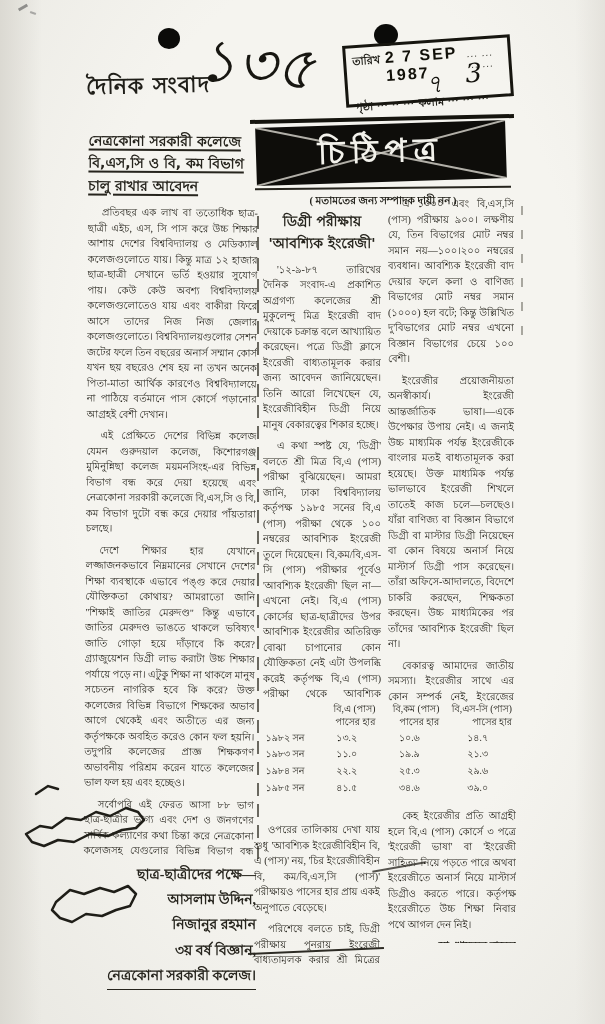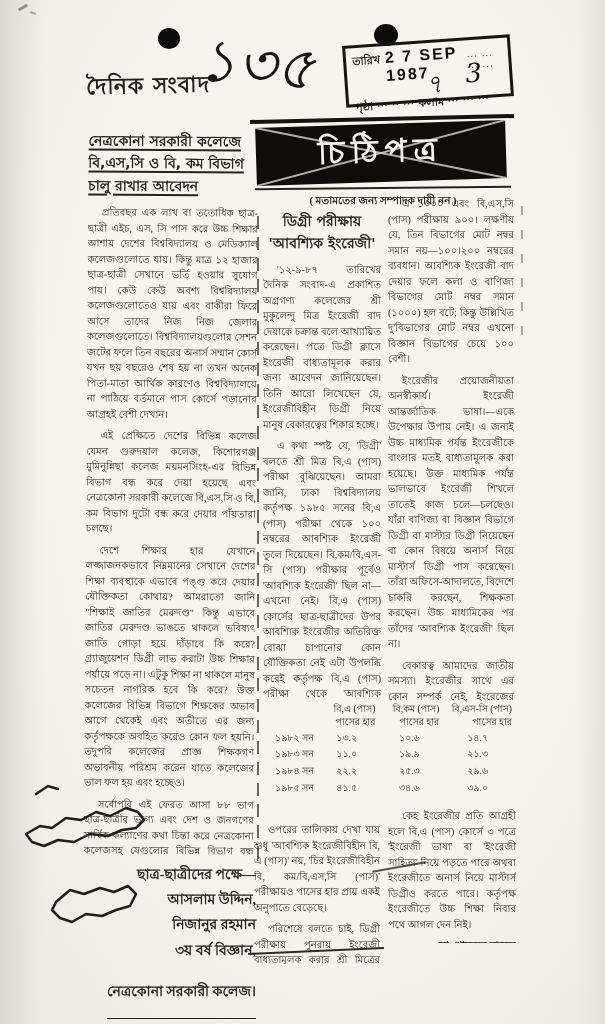--- a/index.html
+++ b/index.html
@@ -65,39 +65,39 @@
   }
 
   .para{font-size:10px;line-height:1.55;text-align:justify;margin:0 0 6px;text-indent:14px;}
   .left-col{position:absolute;left:86px;top:130px;width:170px;height:730px;overflow:hidden;transform:rotate(.4deg);}
   .l1-head{
     font-size:14px;font-weight:bold;line-height:1.6;margin:0 0 8px;
     text-decoration:underline;text-underline-offset:3px;text-decoration-thickness:1.5px;
     font-family:"DejaVu Sans",sans-serif;
   }
   .l1-sign{position:absolute;left:86px;top:862px;width:170px;text-align:right;font-size:14px;font-weight:bold;line-height:1.8;}
-  .l1-sign .sig-row:last-child{display:inline-block;border-bottom:1.5px solid #26241d;padding-bottom:14px;margin-top:16px;}
+  .l1-sign .sig-row:last-child{display:inline-block;border-bottom:1.5px solid #26241d;padding-bottom:1px;}
 
   .col-rule{
     position:absolute;left:257px;top:216px;width:2px;height:650px;opacity:.75;
     background:repeating-linear-gradient(180deg,#3c3a30 0 13px,rgba(0,0,0,0) 13px 21px);
   }
   .edge-dashes{
     position:absolute;left:521px;top:206px;width:2px;height:140px;opacity:.45;
     background:repeating-linear-gradient(180deg,#4a483d 0 9px,rgba(0,0,0,0) 9px 24px);
   }
 
   .mid-top{position:absolute;left:263px;top:210px;width:118px;height:488px;overflow:hidden;}
   .mid-top h3{font-size:14px;font-weight:bold;text-align:center;margin:0 0 7px;line-height:1.6;font-family:"DejaVu Sans",sans-serif;}
   .right-top{position:absolute;left:388px;top:196px;width:126px;height:506px;overflow:hidden;}
 
   .rates{position:absolute;left:254px;top:702px;width:260px;border-collapse:collapse;font-size:9.5px;}
   .rates th{font-weight:normal;text-align:right;vertical-align:bottom;line-height:1.35;padding:1px 2px;}
   .rates td{text-align:center;padding:1px 2px;line-height:1.55;}
-  .rates td:first-child{text-align:right;width:58px;}
+  .rates td:first-child{text-align:center;width:58px;}
 
   .mid-bottom{position:absolute;left:254px;top:822px;width:126px;height:142px;overflow:hidden;}
   .right-bottom{position:absolute;left:388px;top:808px;width:128px;height:135px;overflow:hidden;}
   .sig2{text-align:right;font-size:10.5px;font-weight:bold;margin-top:3px;}
 
   .endrule-mid{position:absolute;left:248px;top:950px;width:136px;height:2px;background:#2d2b24;transform:rotate(-2.5deg);}
   .endrule-right{position:absolute;left:372px;top:866px;width:54px;height:2px;background:#2d2b24;transform:rotate(-10deg);opacity:.8;}
 
   .squiggles{position:absolute;left:18px;top:756px;width:150px;height:220px;}
 </style>

